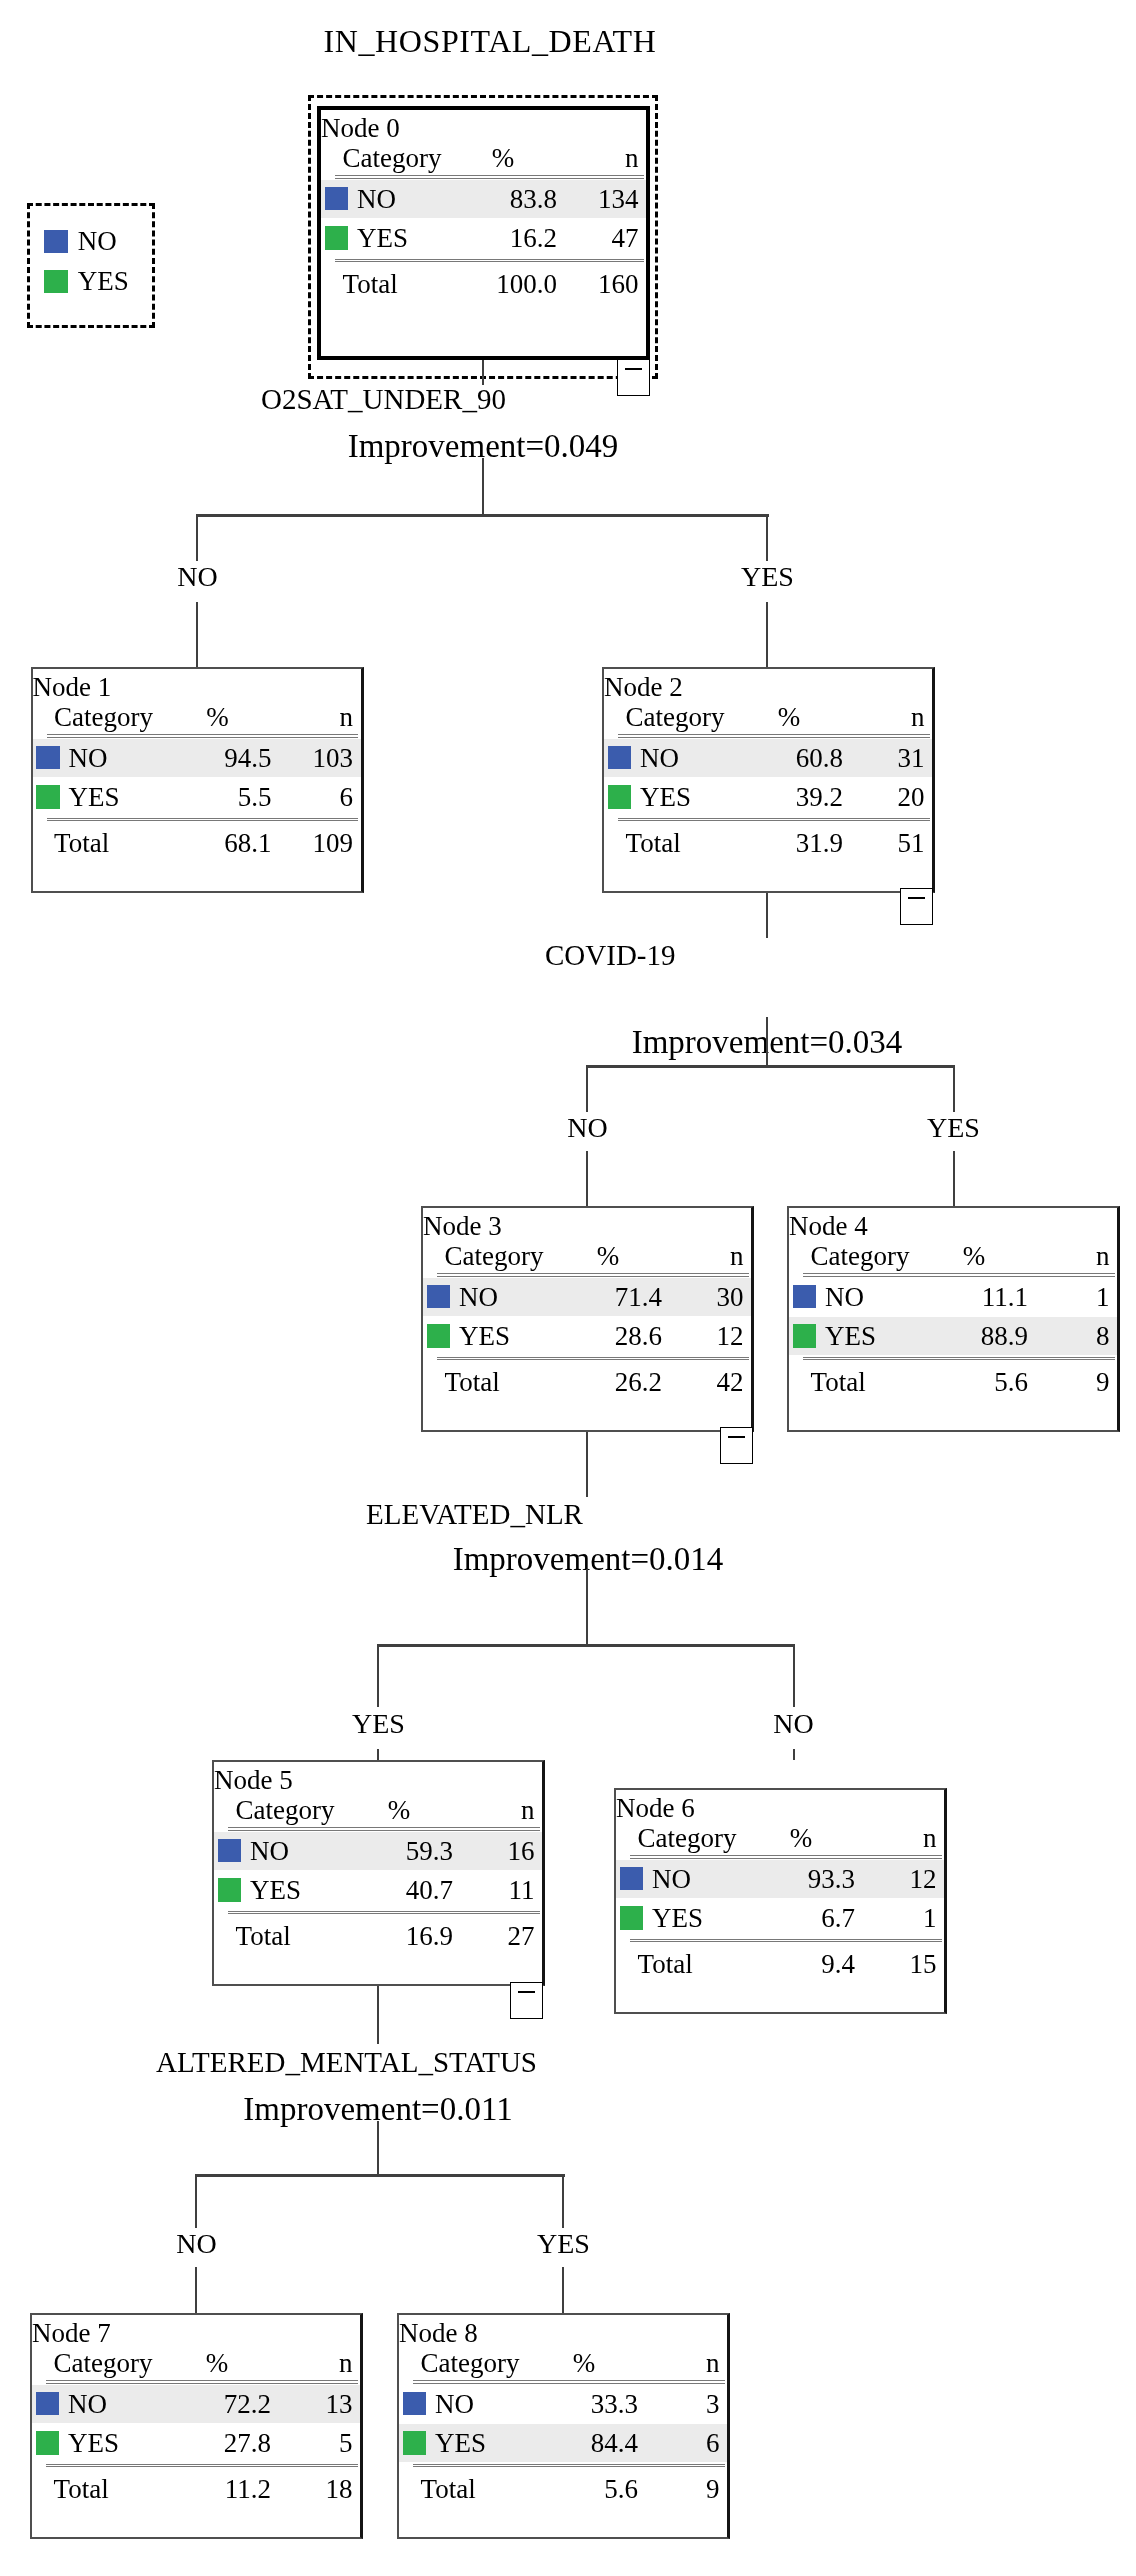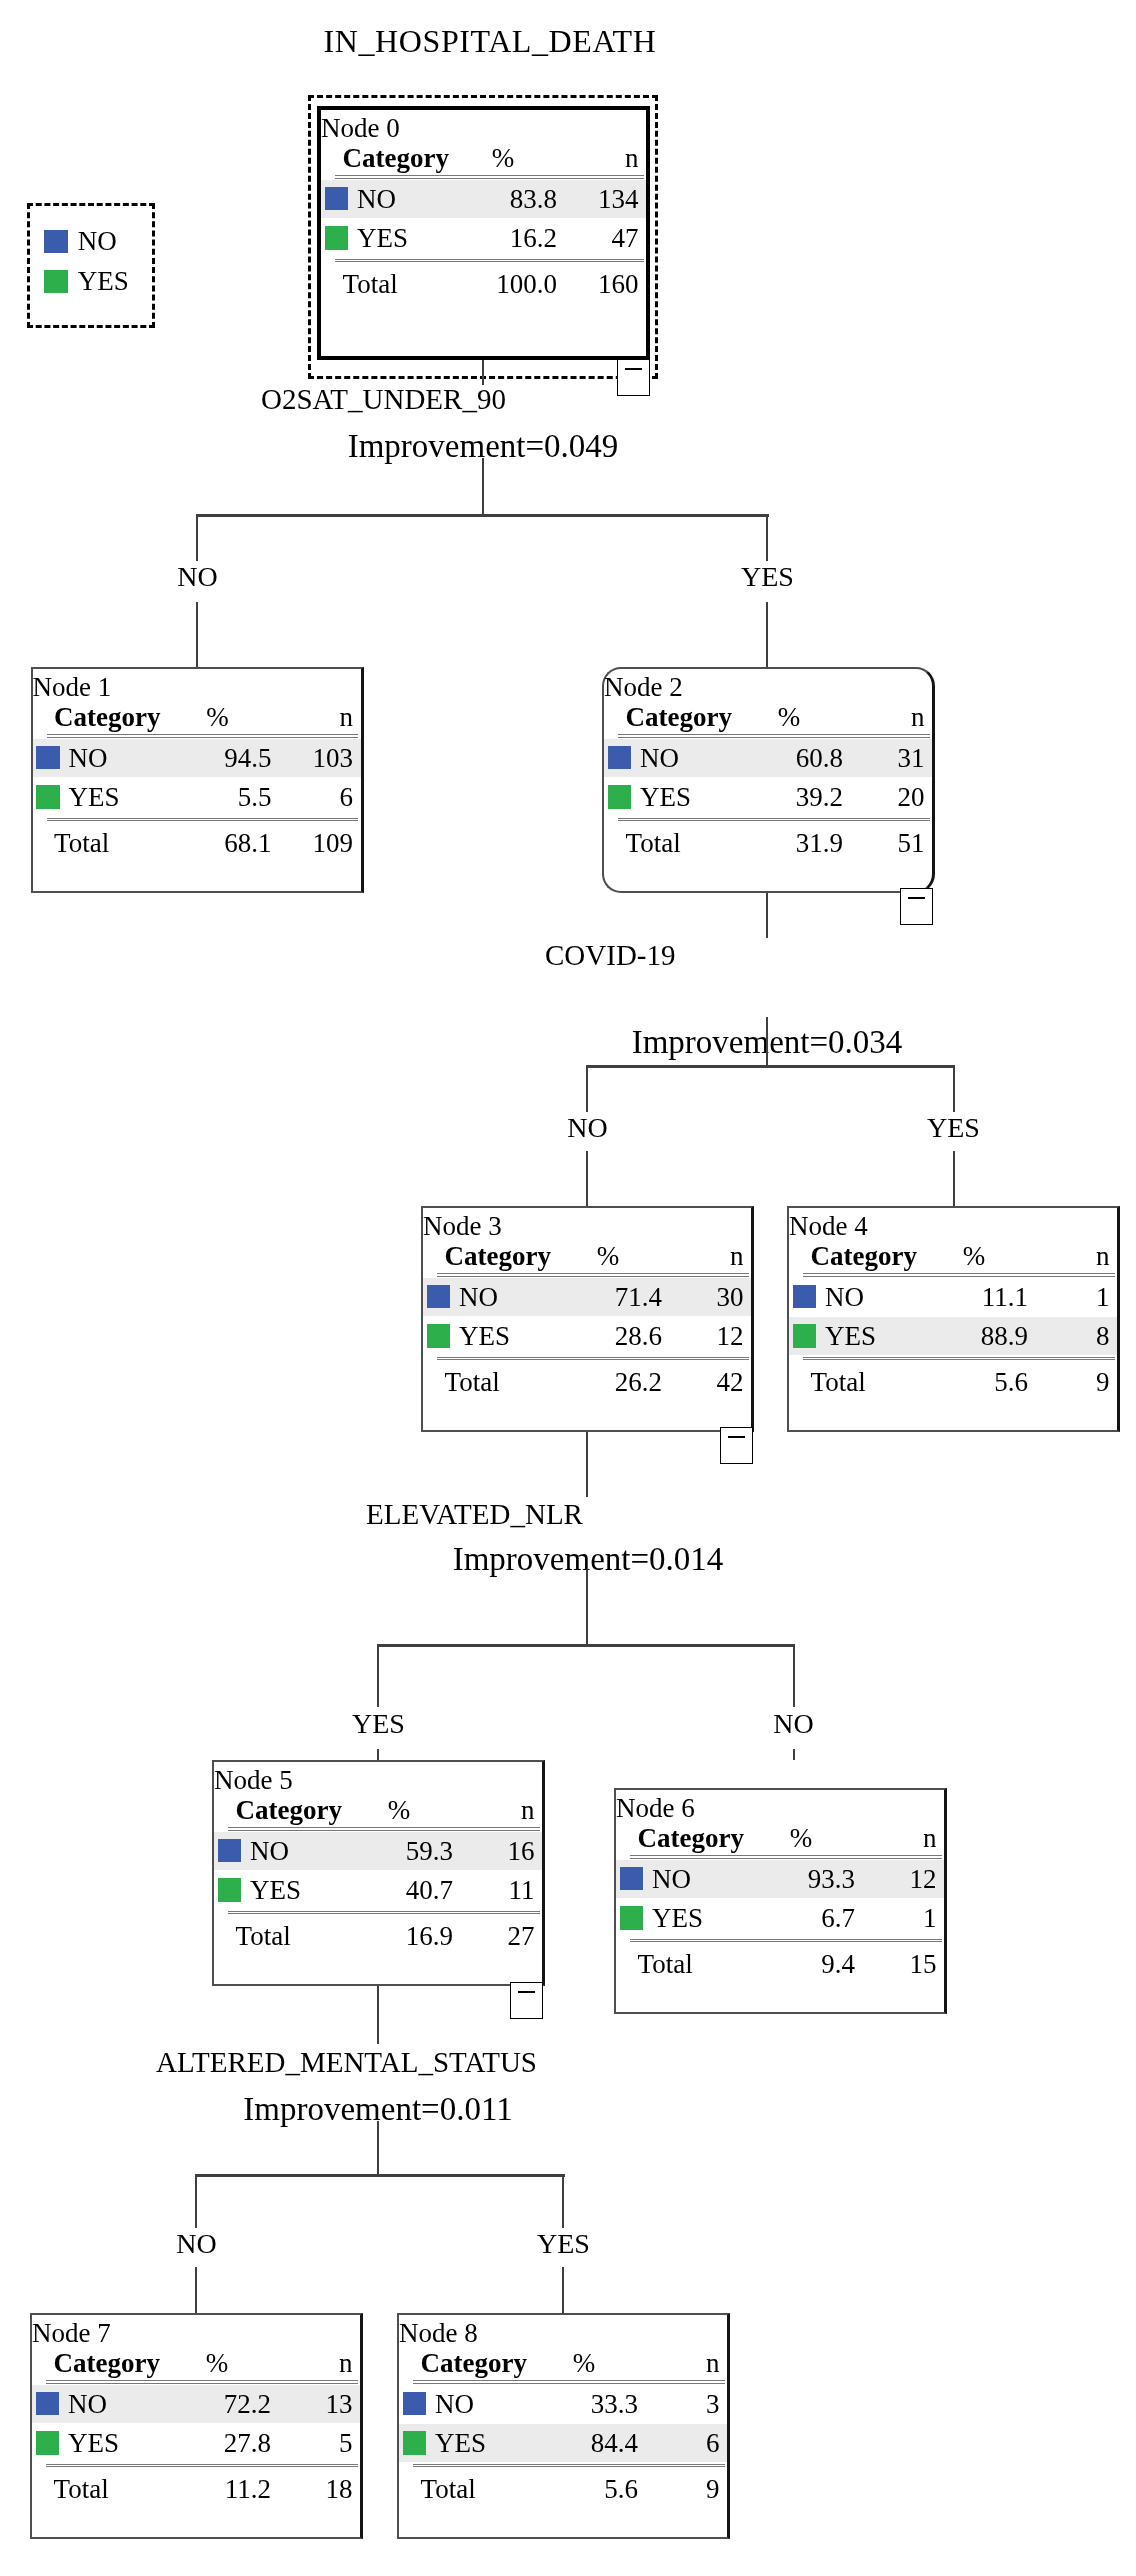--- a/index.html
+++ b/index.html
@@ -19,21 +19,21 @@
 
   
   .node{position:absolute;width:333px;height:226px;background:#fff;box-sizing:border-box;
     border:2.5px solid #4f4f4f;border-right:3.8px solid #141414;}
   .node.root{height:254px;border:4.4px solid #000;}
   .selection-rect{position:absolute;left:308px;top:95px;width:350px;height:284px;
     border:3.8px dashed #000;box-sizing:border-box;}
 
   .node-title{font-size:27px;height:33px;line-height:37px;}
   .node-hdr{position:relative;height:30.5px;font-size:27px;line-height:30.5px;}
-  .hdr-cat{position:absolute;left:21.6px;font-weight:bold;}
+  .hdr-cat{position:absolute;left:21.6px;}
   .hdr-pct{position:absolute;right:89px;width:108px;text-align:center;}
   .hdr-n{position:absolute;right:7.6px;width:76px;text-align:right;}
   .rule{height:1.9px;border-top:1.3px solid #787878;border-bottom:1.3px solid #787878;margin:1.3px 2.5px 0 14px;}
   .node-row{position:relative;height:38px;font-size:27px;line-height:38px;margin-top:1.3px;}
   .node-row.hl{background:#EBEBEB;}
   .swatch{position:absolute;left:3.8px;top:7px;width:23.5px;height:23.5px;}
   .swatch.no{background:#3B5CAD;}
   .swatch.yes{background:#2DB04B;}
   .row-cat{position:absolute;left:36px;}
   .row-pct{position:absolute;right:89px;width:121px;text-align:right;}
@@ -138,21 +138,21 @@
       <span class="row-n">6</span>
     </div>
     <div class="rule"></div>
     <div class="node-row total-row">
       <span class="total-label">Total</span>
       <span class="row-pct">68.1</span>
       <span class="row-n">109</span>
     </div>
   </div>
 
-  <div class="node" style="left:602px;top:667px;border-radius:19px;">
+  <div class="node" style="left:602px;top:667px;">
     <div class="node-title">Node 2</div>
     <div class="node-hdr">
       <span class="hdr-cat">Category</span>
       <span class="hdr-pct">%</span>
       <span class="hdr-n">n</span>
     </div>
     <div class="rule"></div>
     <div class="node-row hl">
       <span class="swatch no"></span>
       <span class="row-cat">NO</span>

